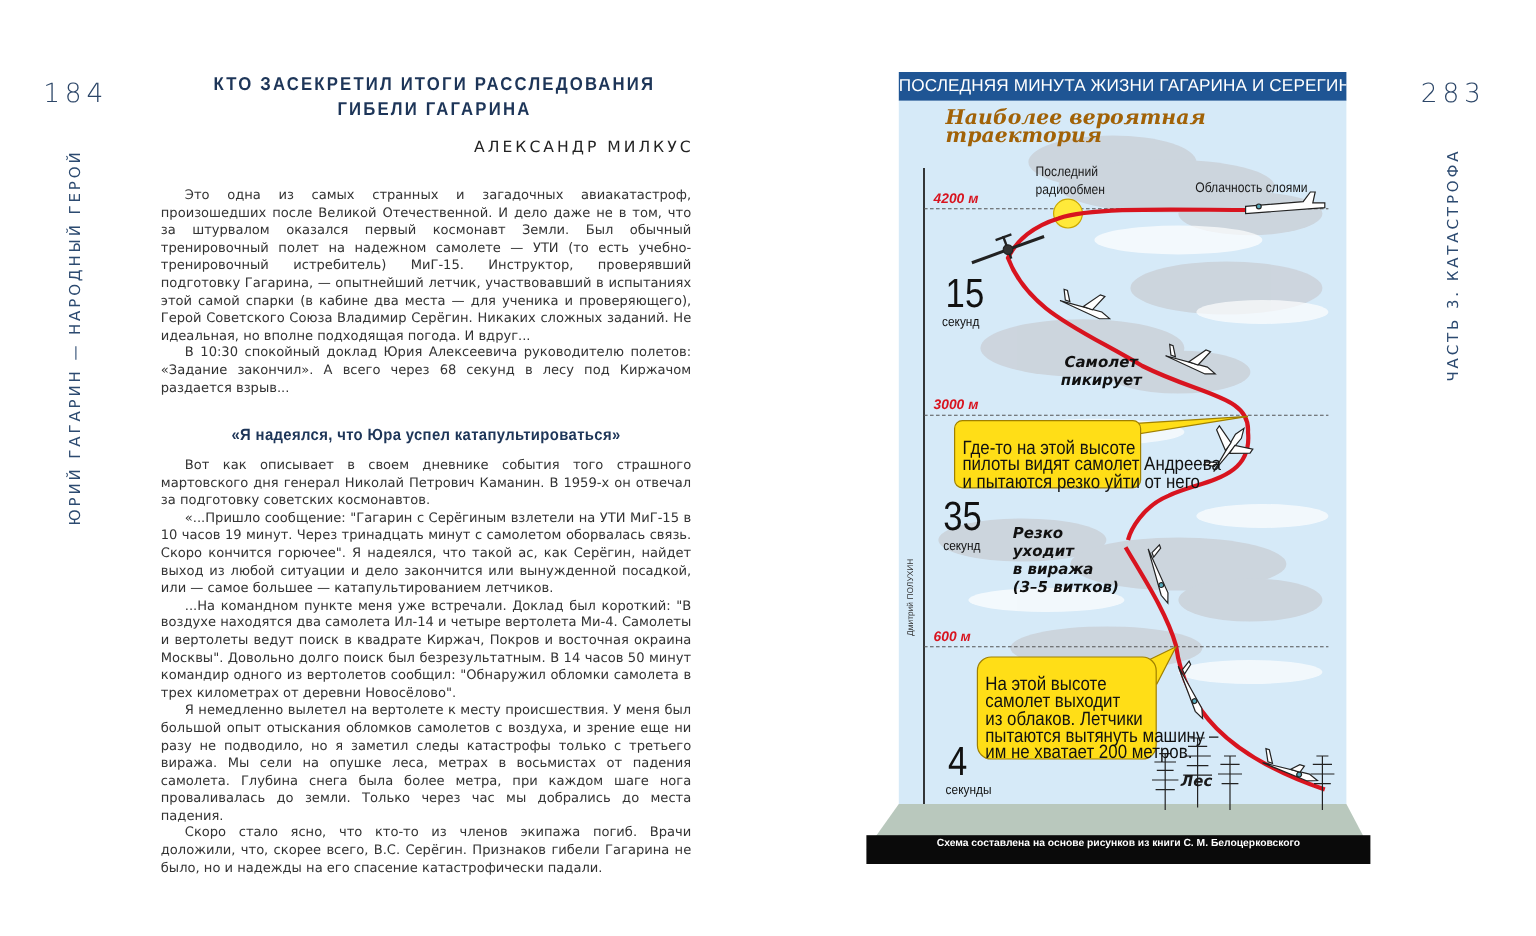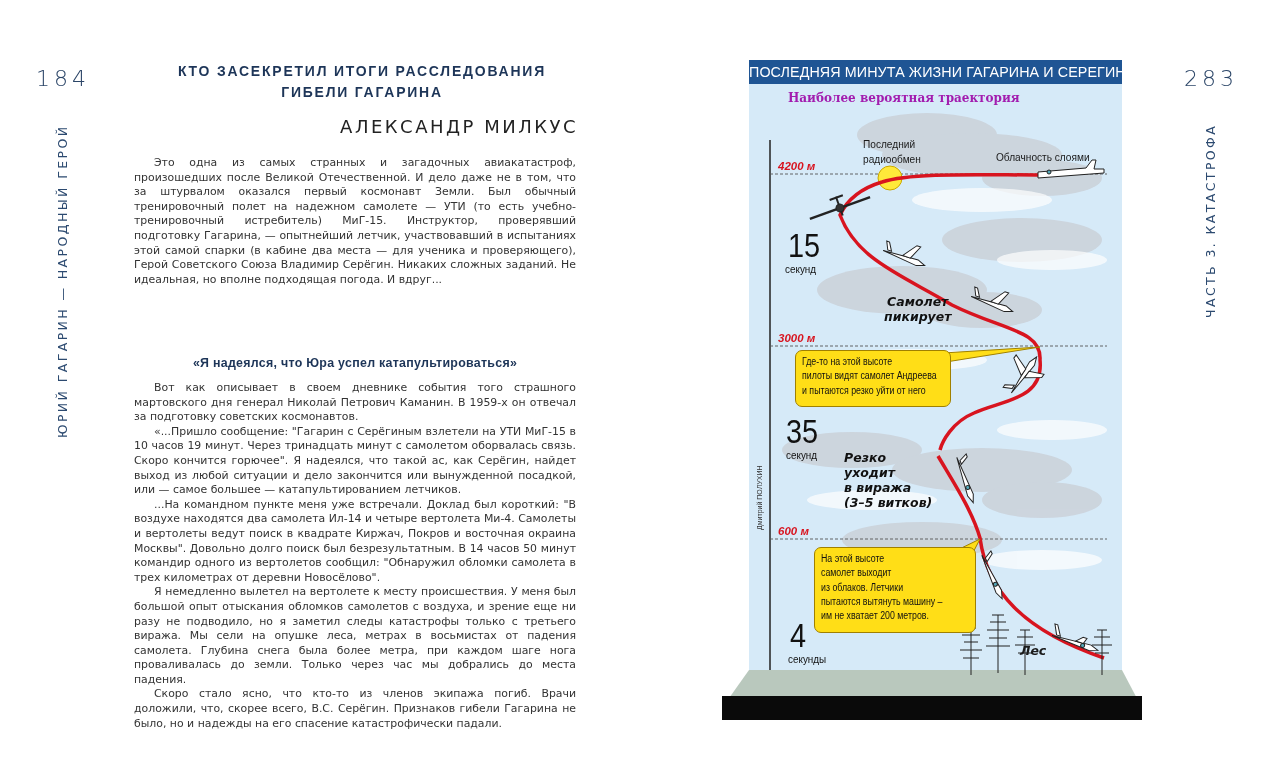--- a/index.html
+++ b/index.html
@@ -4,56 +4,57 @@
 <style>
   html, body { margin:0; padding:0; }
   body { width:1280px; height:780px; background:#ffffff; position:relative; overflow:hidden; font-family:"DejaVu Sans", sans-serif; }
   .page-num { position:absolute; top:66px; font-family:"DejaVu Sans", sans-serif; font-weight:300; font-size:22px; letter-spacing:4px; color:#2c4668; }
   #pn-left { left:36px; }
   #pn-right { left:1184px; }
   .side-run { position:absolute; font-family:"DejaVu Sans", sans-serif; font-size:12.5px; letter-spacing:2.4px; color:#2c4a70; white-space:nowrap; transform:rotate(-90deg); transform-origin:left top; }
   #run-left { left:55px; top:438px; }
   #run-right { left:1203px; top:318px; }
   .headline { position:absolute; left:148px; width:428px; top:60px; text-align:center; font-family:"Liberation Sans", sans-serif; font-weight:bold; font-size:15.5px; line-height:21px; letter-spacing:2px; color:#1d3558; transform:scaleX(0.9); transform-origin:center top; }
-  .author { position:absolute; left:330px; width:248px; top:116px; text-align:right; font-family:"DejaVu Sans", sans-serif; font-size:18px; letter-spacing:2.5px; color:#222; }
+  .author { position:absolute; left:330px; width:248px; top:116px; text-align:right; font-family:"DejaVu Sans", sans-serif; font-size:13px; letter-spacing:2.5px; color:#222; }
   .body-text { position:absolute; left:134px; width:442px; font-family:"DejaVu Sans", sans-serif; font-size:10.9px; line-height:14.6px; color:#333; text-align:justify; }
   .body-text p { margin:0; text-indent:20px; }
   #text-block-1 { top:156px; }
   #text-block-2 { top:381px; }
   .subhead { position:absolute; left:134px; width:442px; top:355px; text-align:center; font-family:"Liberation Sans", sans-serif; font-weight:bold; font-size:13.5px; color:#1d3558; letter-spacing:0.3px; transform:scaleX(0.92); transform-origin:center top; }
 
   
   #infographic { position:absolute; left:722px; top:60px; width:400px; height:660px; }
   .info-title-bar { position:absolute; left:27px; top:0; width:373px; height:24px; background:#1f5594; color:#fff; font-family:"Liberation Sans", sans-serif; font-size:14.3px; line-height:24px; text-align:center; letter-spacing:0.1px; white-space:nowrap; overflow:hidden; }
   .sky { position:absolute; left:27px; top:24px; width:373px; height:586px; background:#d6eaf8; }
   .footer-bar { position:absolute; left:0; top:636px; width:420px; height:23px; background:#0a0a0a; color:#fff; text-align:center; font-family:"Liberation Sans", sans-serif; font-weight:bold; font-size:8.6px; line-height:11px; padding-top:1px; }
-  .info-sub { position:absolute; left:66px; top:31px; font-family:"DejaVu Serif", serif; font-weight:bold; font-size:12px; line-height:15px; color:#a21caf; }
+  .info-sub { position:absolute; left:66px; top:31px; font-family:"DejaVu Serif", serif; font-weight:bold; font-style:italic; font-size:17px; line-height:15px; color:#a16207; }
   .lbl { position:absolute; font-family:"Liberation Sans", sans-serif; color:#1a1a1a; white-space:nowrap; }
   .alt { position:absolute; font-family:"Liberation Sans", sans-serif; font-weight:bold; font-style:italic; font-size:11.5px; color:#d8141f; }
   .big-num { position:absolute; font-family:"Liberation Sans", sans-serif; font-size:34px; color:#111; line-height:34px; transform:scaleX(0.85); transform-origin:left top; }
   .sec { position:absolute; font-family:"Liberation Sans", sans-serif; font-size:11px; color:#111; transform:scaleX(0.9); transform-origin:left top; }
   .phase { position:absolute; font-family:"DejaVu Sans", sans-serif; font-weight:bold; font-style:italic; font-size:12.5px; line-height:15px; color:#111; }
-  .callout { position:absolute; background:#ffde17; border:1.5px solid #a08000; border-radius:7px; font-family:"Liberation Sans", sans-serif; font-size:10px; line-height:14.3px; color:#111; padding:4px 6px; box-sizing:border-box; transform-origin:left top; }
+  .callout { position:absolute; background:#ffde17; border:1.5px solid #a08000; border-radius:7px; font-family:"Liberation Sans", sans-serif; font-size:16px; line-height:14.3px; color:#111; padding:16px 6px; box-sizing:border-box; transform-origin:left top; }
   .credit { position:absolute; left:34px; top:470px; font-family:"Liberation Sans", sans-serif; font-size:7px; color:#333; transform:rotate(-90deg); transform-origin:left top; white-space:nowrap; }
   svg { position:absolute; left:0; top:0; overflow:visible; }
 </style>
 </head>
 <body>
 
 <div id="pn-left" class="page-num">184</div>
 <div id="run-left" class="side-run">ЮРИЙ ГАГАРИН — НАРОДНЫЙ ГЕРОЙ</div>
 
 <div class="headline">
   <div>КТО ЗАСЕКРЕТИЛ ИТОГИ РАССЛЕДОВАНИЯ</div>
   <div>ГИБЕЛИ ГАГАРИНА</div>
 </div>
 <div class="author">АЛЕКСАНДР МИЛКУС</div>
 
 <div id="text-block-1" class="body-text">
   <p>Это одна из самых странных и загадочных авиакатастроф, произошедших после Великой Отечественной. И дело даже не в том, что за штурвалом оказался первый космонавт Земли. Был обычный тренировочный полет на надежном самолете — УТИ (то есть учебно-тренировочный истребитель) МиГ-15. Инструктор, проверявший подготовку Гагарина, — опытнейший летчик, участвовавший в испытаниях этой самой спарки (в кабине два места — для ученика и проверяющего), Герой Советского Союза Владимир Серёгин. Никаких сложных заданий. Не идеальная, но вполне подходящая погода. И вдруг...</p>
+  <p>В 10:30 спокойный доклад Юрия Алексеевича руководителю полетов: «Задание закончил». А всего через 68 секунд в лесу под Киржачом раздается взрыв...</p>
 </div>
 
 <div class="subhead">«Я надеялся, что Юра успел катапультироваться»</div>
 
 <div id="text-block-2" class="body-text">
   <p>Вот как описывает в своем дневнике события того страшного мартовского дня генерал Николай Петрович Каманин. В 1959-х он отвечал за подготовку советских космонавтов.</p>
   <p>«...Пришло сообщение: "Гагарин с Серёгиным взлетели на УТИ МиГ-15 в 10 часов 19 минут. Через тринадцать минут с самолетом оборвалась связь. Скоро кончится горючее". Я надеялся, что такой ас, как Серёгин, найдет выход из любой ситуации и дело закончится или вынужденной посадкой, или — самое большее — катапультированием летчиков.</p>
   <p>...На командном пункте меня уже встречали. Доклад был короткий: "В воздухе находятся два самолета Ил-14 и четыре вертолета Ми-4. Самолеты и вертолеты ведут поиск в квадрате Киржач, Покров и восточная окраина Москвы". Довольно долго поиск был безрезультатным. В 14 часов 50 минут командир одного из вертолетов сообщил: "Обнаружил обломки самолета в трех километрах от деревни Новосёлово".</p>
   <p>Я немедленно вылетел на вертолете к месту происшествия. У меня был большой опыт отыскания обломков самолетов с воздуха, и зрение еще ни разу не подводило, но я заметил следы катастрофы только с третьего виража. Мы сели на опушке леса, метрах в восьмистах от падения самолета. Глубина снега была более метра, при каждом шаге нога проваливалась до земли. Только через час мы добрались до места падения.</p>
   <p>Скоро стало ясно, что кто-то из членов экипажа погиб. Врачи доложили, что, скорее всего, В.С. Серёгин. Признаков гибели Гагарина не было, но и надежды на его спасение катастрофически падали.</p>
@@ -185,40 +186,41 @@
   <div class="sec" style="left:63px;top:203px;">секунд</div>
   <div class="big-num" style="left:64px;top:354px;">35</div>
   <div class="sec" style="left:64px;top:389px;">секунд</div>
   <div class="big-num" style="left:68px;top:558px;">4</div>
   <div class="sec" style="left:66px;top:593px;">секунды</div>
 
   <div class="phase" style="left:162px;top:234px;text-align:center;">
     <div>Самолет</div>
     <div>пикирует</div>
   </div>
-  <div class="phase" style="left:122px;top:390px;">
+  <div class="phase" style="left:122px;top:376px;">
     <div>Резко</div>
     <div>уходит</div>
     <div>в виража</div>
     <div>(3–5 витков)</div>
   </div>
 
   <div class="callout" style="left:73px;top:290px;width:156px;height:57px;">
     <div style="white-space:nowrap;transform:scaleX(0.88);transform-origin:left top;">Где-то на этой высоте</div>
     <div style="white-space:nowrap;transform:scaleX(0.88);transform-origin:left top;">пилоты видят самолет Андреева</div>
     <div style="white-space:nowrap;transform:scaleX(0.88);transform-origin:left top;">и пытаются резко уйти от него</div>
   </div>
 
-  <div class="callout" style="left:92px;top:487px;width:162px;height:86px;">
+  <div class="callout" style="left:92px;top:487px;width:150px;height:86px;border-radius:12px;">
     <div style="white-space:nowrap;transform:scaleX(0.88);transform-origin:left top;">На этой высоте</div>
     <div style="white-space:nowrap;transform:scaleX(0.88);transform-origin:left top;">самолет выходит</div>
     <div style="white-space:nowrap;transform:scaleX(0.88);transform-origin:left top;">из облаков. Летчики</div>
     <div style="white-space:nowrap;transform:scaleX(0.88);transform-origin:left top;">пытаются вытянуть машину –</div>
     <div style="white-space:nowrap;transform:scaleX(0.88);transform-origin:left top;">им не хватает 200 метров.</div>
   </div>
 
   <div class="credit">Дмитрий ПОЛУХИН</div>
 
-  <div class="lbl" style="left:262px;top:583px;font-family:'DejaVu Sans',sans-serif;font-weight:bold;font-style:italic;font-size:12.5px;margin-left:36px;">Лес</div>
+  <div class="lbl" style="left:262px;top:583px;font-family:'DejaVu Sans',sans-serif;font-weight:bold;font-style:italic;font-size:12.5px;">Лес</div>
 
   <div class="footer-bar">
+    <div>Схема составлена на основе рисунков из книги С. М. Белоцерковского</div>
   </div>
 </div>
 
 </body></html>

